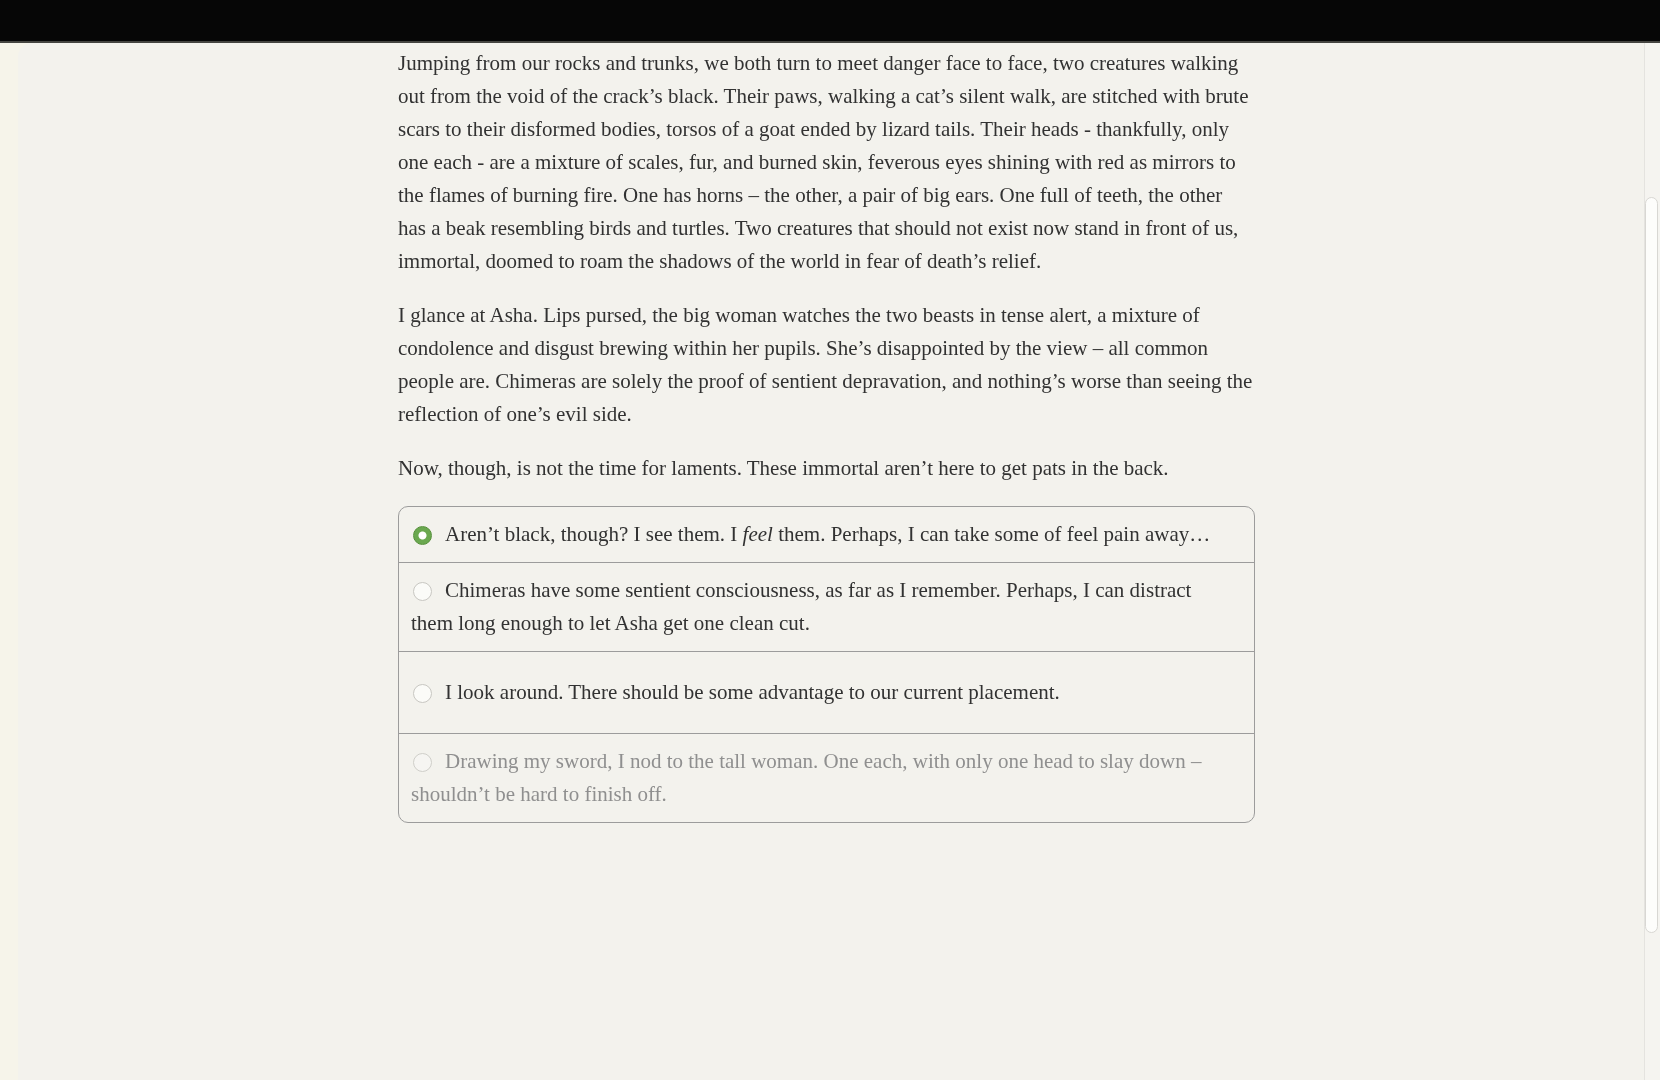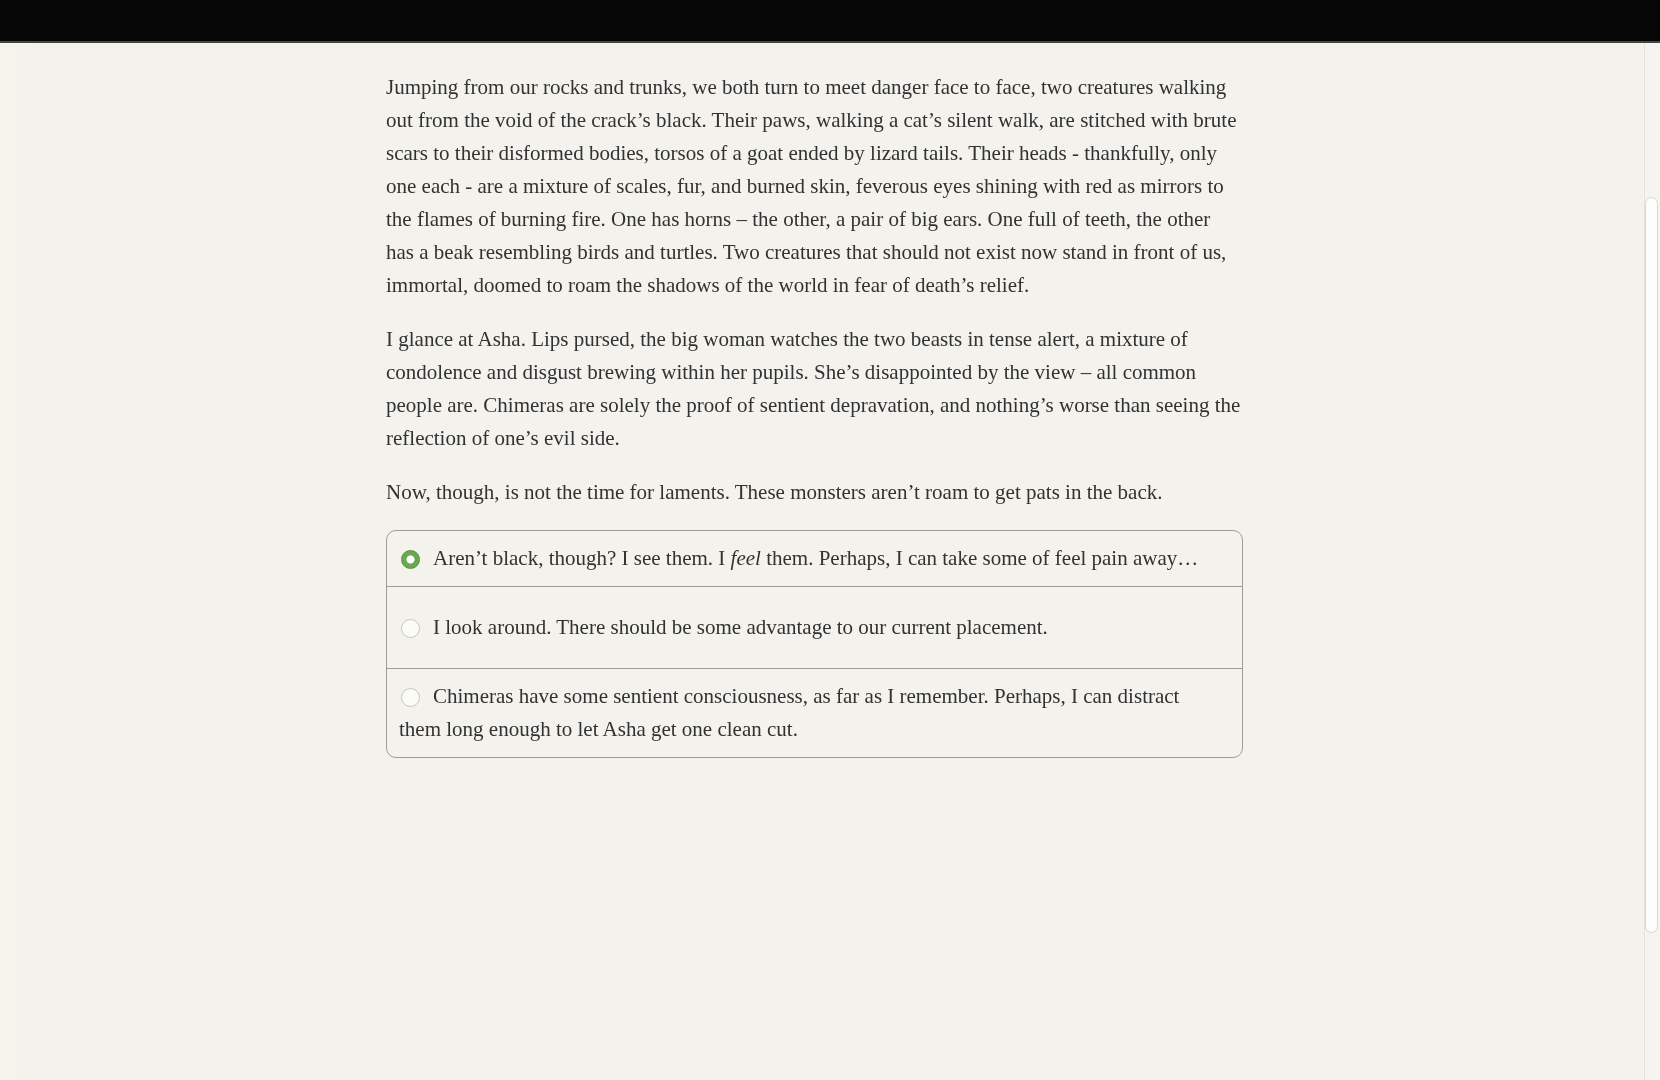--- a/index.html
+++ b/index.html
@@ -18,21 +18,21 @@
   }
   .scroll-track{
     position:absolute;top:43px;right:0;bottom:0;width:15px;
     background:#f5f4f0;border-left:1px solid #e4e3df;z-index:5;
   }
   .scroll-thumb{
     position:absolute;top:197px;right:2px;width:11px;height:734px;
     background:#fdfdfb;border:1px solid #d8d7d3;border-radius:7px;z-index:6;
   }
   .main-column{
-    position:absolute;left:368px;top:0;width:857px;padding-top:4px;margin-top:24px;
+    position:absolute;left:380px;top:0;width:857px;padding-top:4px;
   }
   .main-column p{
     margin:0 0 21px 0;font-size:21px;line-height:33px;color:#323232;
   }
   .choices{
     margin-top:10px;border:1px solid #9c9c9c;border-radius:10px;
     overflow:hidden;
   }
   .option{
     padding:11px 16px 11px 12px;font-size:21px;line-height:33px;
@@ -56,37 +56,40 @@
 </head>
 <body>
 
 <div class="top-bar"></div>
 
 <div class="content-panel">
   <div class="main-column">
 
     <p>Jumping from our rocks and trunks, we both turn to meet danger face to face, two creatures walking out from the void of the crack’s black. Their paws, walking a cat’s silent walk, are stitched with brute scars to their disformed bodies, torsos of a goat ended by lizard tails. Their heads - thankfully, only one each - are a mixture of scales, fur, and burned skin, feverous eyes shining with red as mirrors to the flames of burning fire. One has horns – the other, a pair of big ears. One full of teeth, the other has a beak resembling birds and turtles. Two creatures that should not exist now stand in front of us, immortal, doomed to roam the shadows of the world in fear of death’s relief.</p>
     <p>I glance at Asha. Lips pursed, the big woman watches the two beasts in tense alert, a mixture of condolence and disgust brewing within her pupils. She’s disappointed by the view – all common people are. Chimeras are solely the proof of sentient depravation, and nothing’s worse than seeing the reflection of one’s evil side.</p>
-    <p>Now, though, is not the time for laments. These monsters aren’t roam to get pats in the back.</p>
+    <p>Now, though, is not the time for laments. These immortal aren’t here to get pats in the back.</p>
 
     <div class="choices">
 
       <div class="option selected">
         <span class="radio"></span><span class="opt-text"><span>Aren’t black, though? I see them. I </span><em>feel</em><span> them. Perhaps, I can take some of feel pain away…</span></span>
       </div>
 
+      <div class="option">
+        <span class="radio"></span><span class="opt-text">Chimeras have some sentient consciousness, as far as I remember. Perhaps, I can distract them long enough to let Asha get one clean cut.</span>
+      </div>
+
       <div class="option spacious">
         <span class="radio"></span><span class="opt-text">I look around. There should be some advantage to our current placement.</span>
       </div>
 
-      <div class="option">
-        <span class="radio"></span><span class="opt-text">Chimeras have some sentient consciousness, as far as I remember. Perhaps, I can distract them long enough to let Asha get one clean cut.</span>
+
+      <div class="option disabled">
+        <span class="radio"></span><span class="opt-text">Drawing my sword, I nod to the tall woman. One each, with only one head to slay down – shouldn’t be hard to finish off.</span>
       </div>
-
-
 
 
     </div>
   </div>
 </div>
 
 <div class="scroll-track"></div>
 <div class="scroll-thumb"></div>
 
 </body></html>

